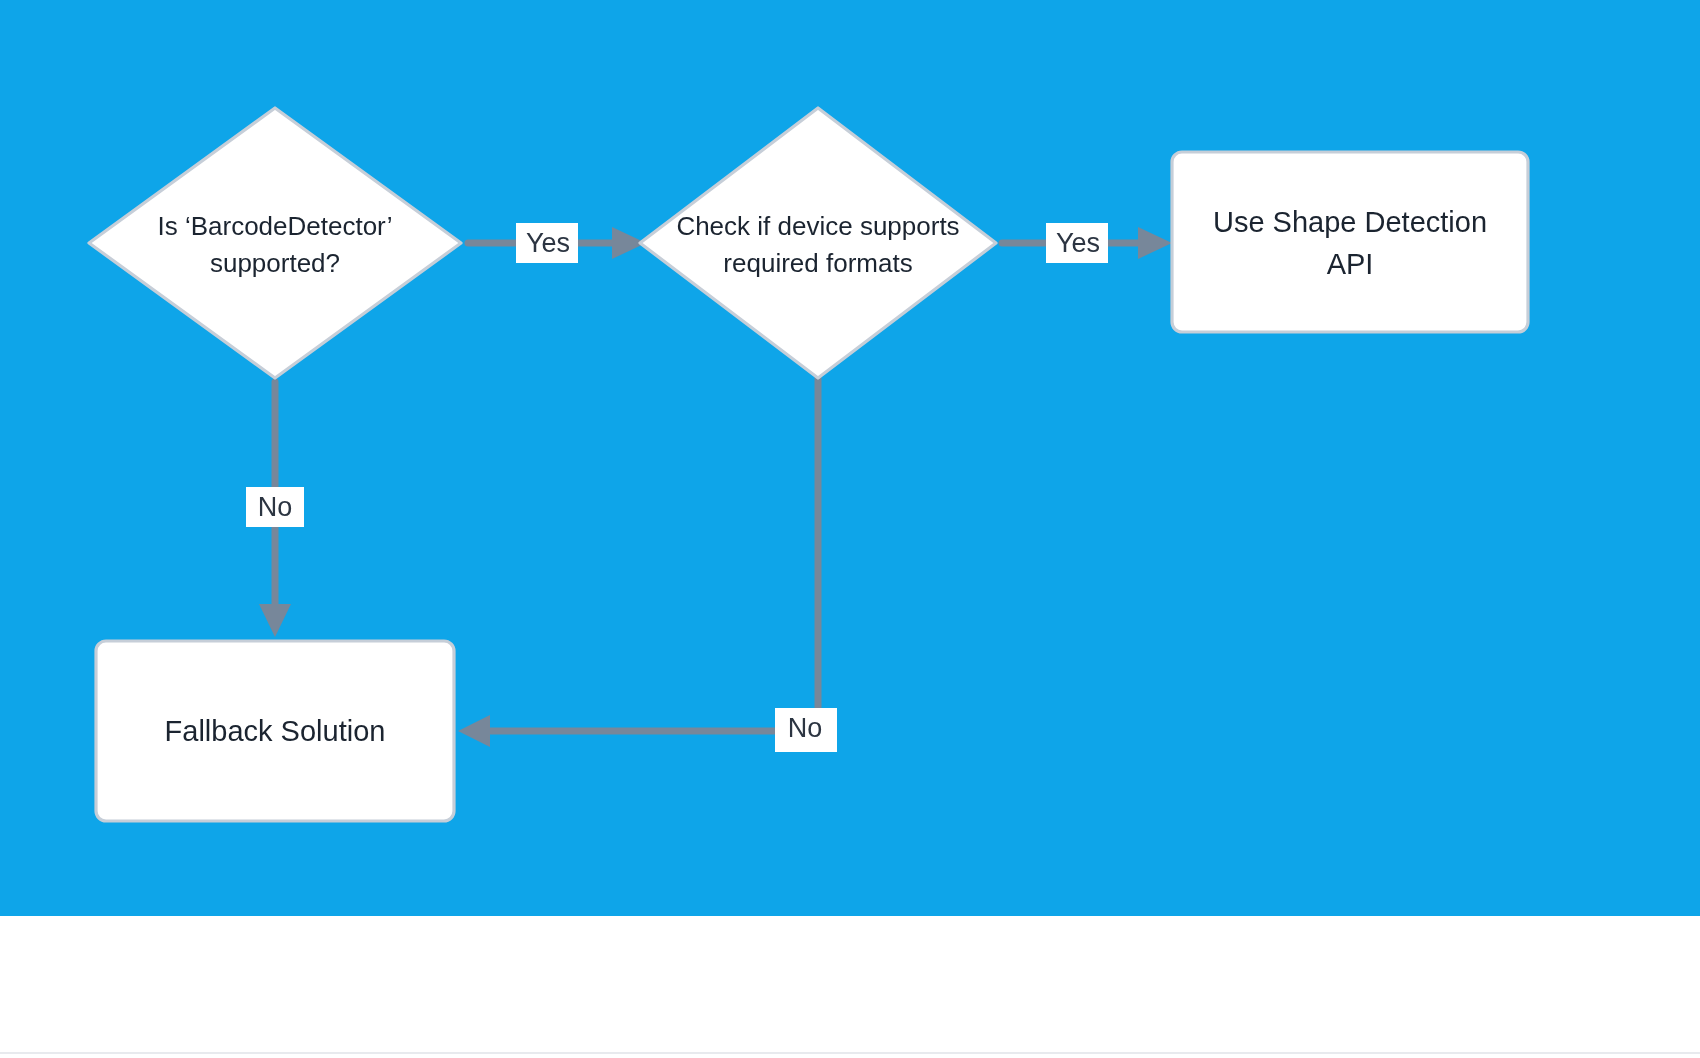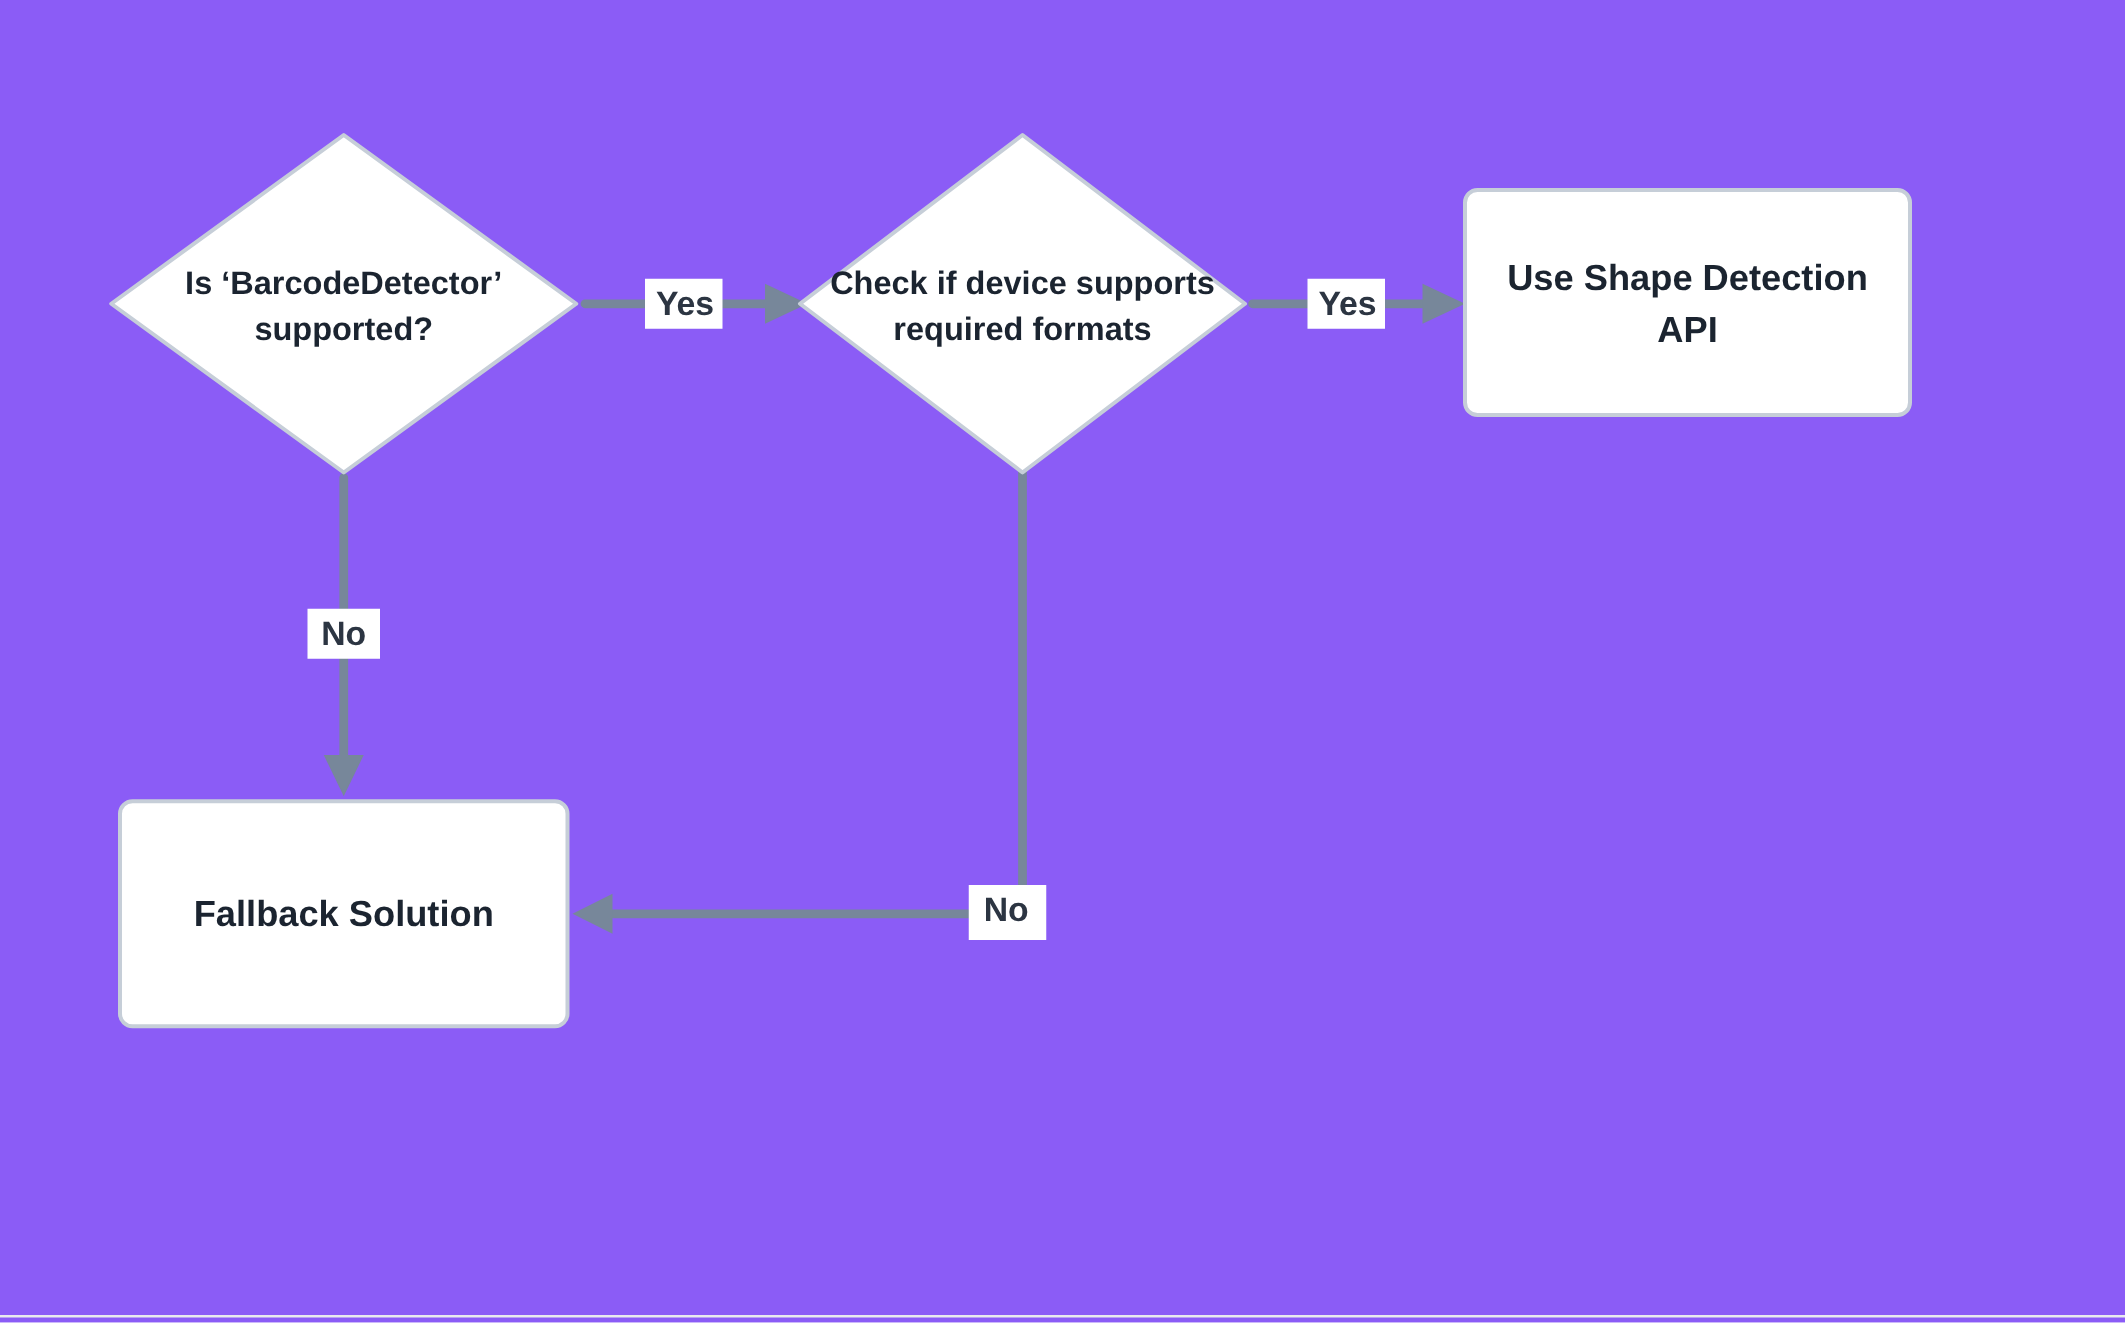--- a/index.html
+++ b/index.html
@@ -9,23 +9,22 @@
   }
   body {
     width: 1700px;
     height: 1058px;
     overflow: hidden;
     font-family: "Liberation Sans", sans-serif;
   }
   #canvas {
     position: relative;
     width: 1700px;
-    height: 1058px;
-    background: #8b5cf6;
-    font-weight: bold;
+    height: 916px;
+    background: #0ea5e9;
   }
   svg#flow {
     position: absolute;
     left: 0;
     top: 0;
     width: 1700px;
     height: 1058px;
     display: block;
   }
   .node-shape {

